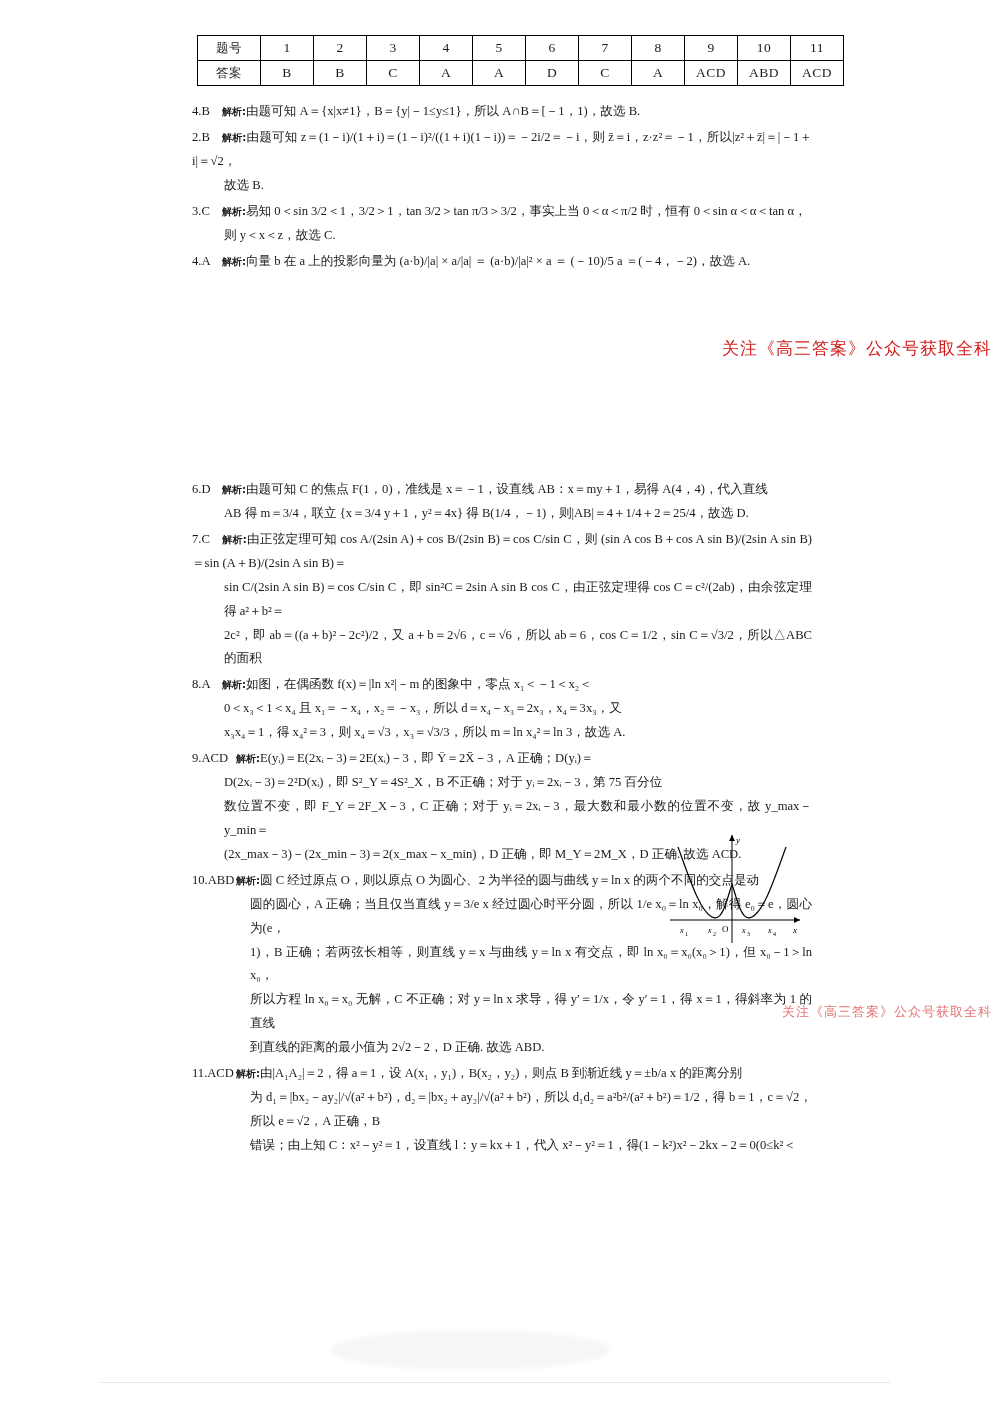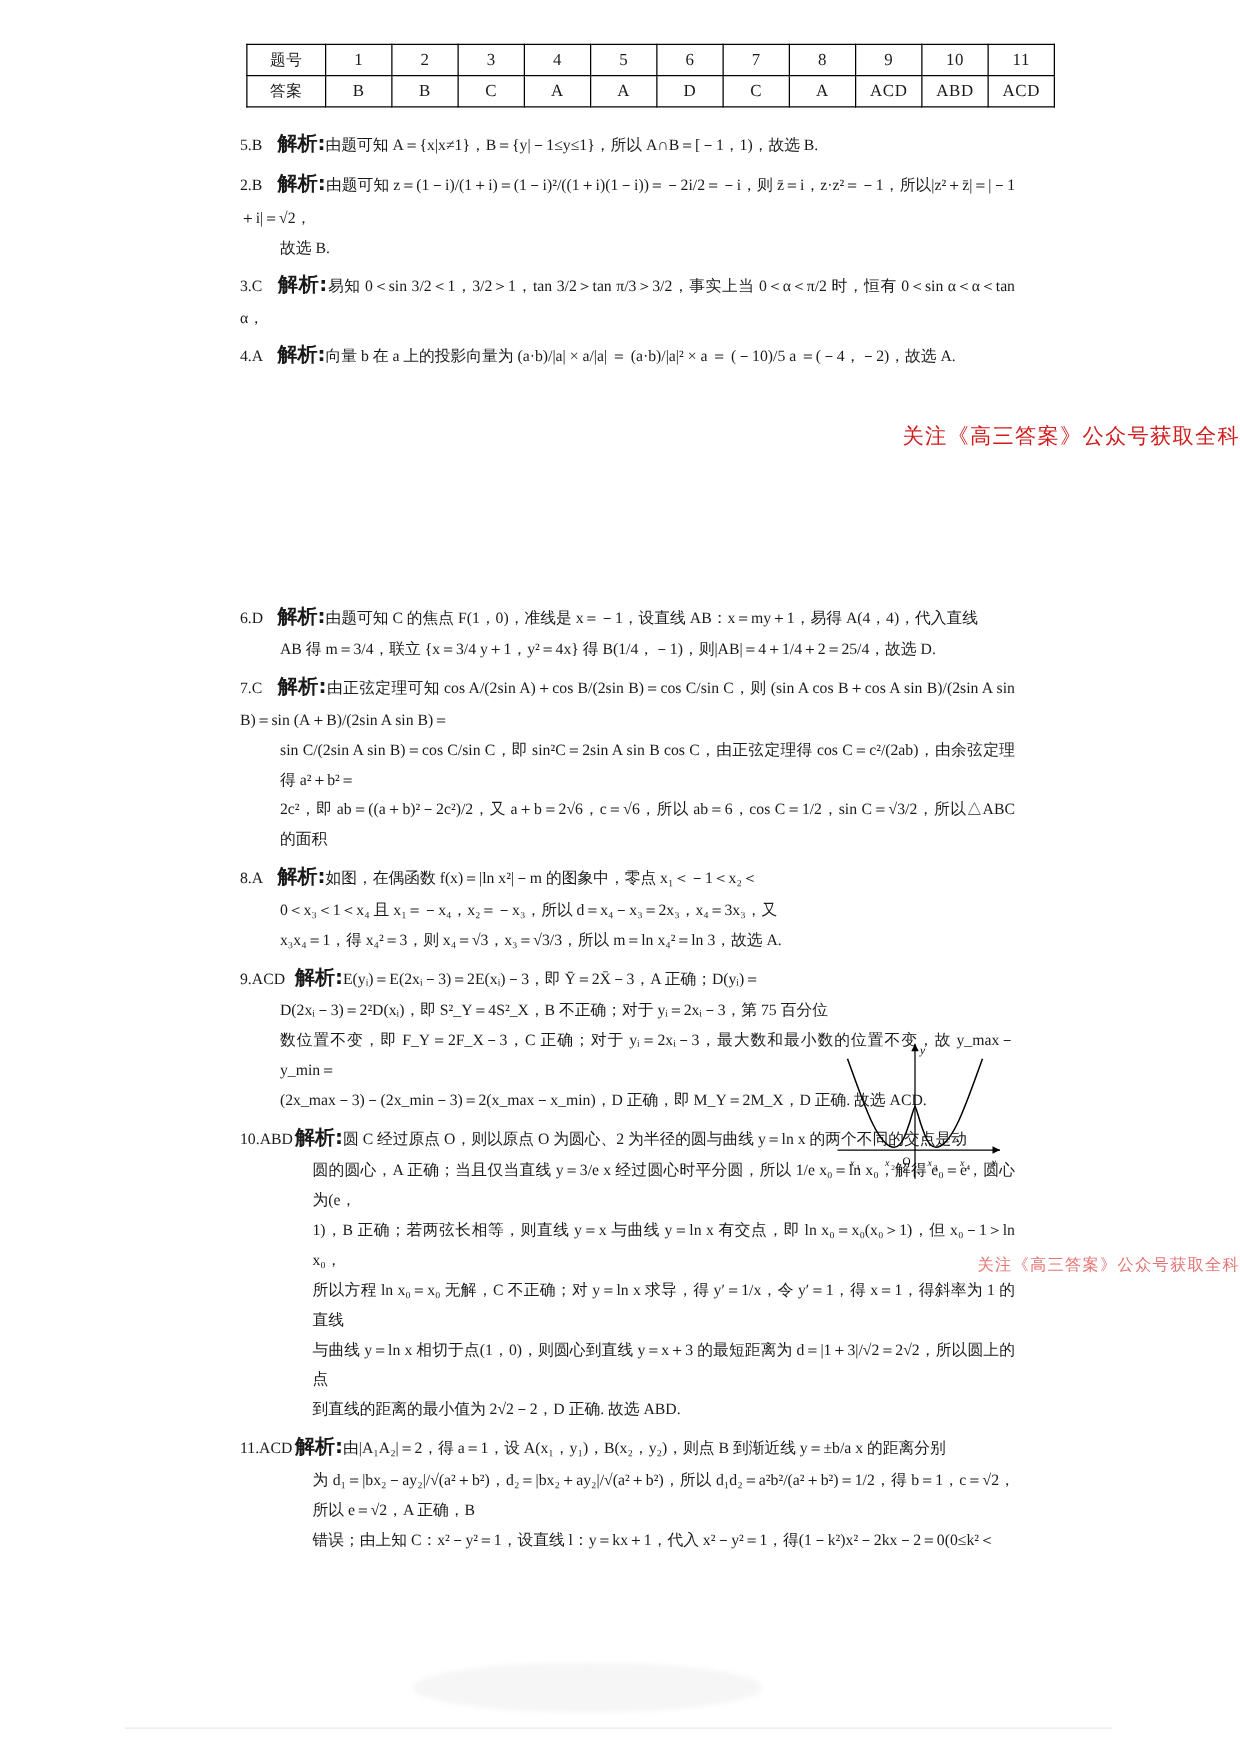--- a/index.html
+++ b/index.html
@@ -53,21 +53,21 @@
     text-align:justify;
   }
   .idx{
     display:inline-block;
     min-width:30px;
   }
   .idx.wide{min-width:44px;}
   .lbl{
     font-weight:bold;
     font-family:"DejaVu Sans", sans-serif;
-    font-size:16px;
+    font-size:10px;
   }
   .body-txt{ }
   .redline{
     position:absolute;
     left:0;right:0;
     text-align:right;
     color:#d21b1b;
     font-size:17px;
     font-family:"DejaVu Sans", sans-serif;
     letter-spacing:1px;
@@ -135,28 +135,29 @@
         <td>ACD</td>
         <td>ABD</td>
         <td>ACD</td>
       </tr>
     </tbody>
       </table>
   </div>
 
   <div class="content" style="top:100px;">
     <div class="item">
-      <span class="idx">5.B</span><span class="lbl">解析:</span><span class="body-txt">由题可知 A＝{x|x≠1}，B＝{y|－1≤y≤1}，所以 A∩B＝[－1，1)，故选 B.</span>
+      <span class="idx">4.B</span><span class="lbl">解析:</span><span class="body-txt">由题可知 A＝{x|x≠1}，B＝{y|－1≤y≤1}，所以 A∩B＝[－1，1)，故选 B.</span>
     </div>
     <div class="item">
       <span class="idx">2.B</span><span class="lbl">解析:</span><span class="body-txt">由题可知 z＝(1－i)/(1＋i)＝(1－i)²/((1＋i)(1－i))＝－2i/2＝－i，则 z̄＝i，z·z²＝－1，所以|z²＋z̄|＝|－1＋i|＝√2，</span>
       <span class="blk">故选 B.</span>
     </div>
     <div class="item">
       <span class="idx">3.C</span><span class="lbl">解析:</span><span class="body-txt">易知 0＜sin 3/2＜1，3/2＞1，tan 3/2＞tan π/3＞3/2，事实上当 0＜α＜π/2 时，恒有 0＜sin α＜α＜tan α，</span>
+      <span class="blk">则 y＜x＜z，故选 C.</span>
     </div>
     <div class="item">
       <span class="idx">4.A</span><span class="lbl">解析:</span><span class="body-txt">向量 b 在 a 上的投影向量为 (a·b)/|a| × a/|a| ＝ (a·b)/|a|² × a ＝ (－10)/5 a ＝(－4，－2)，故选 A.</span>
     </div>
   </div>
 
   <div class="redline promo1">关注《高三答案》公众号获取全科</div>
 
   <div class="content" style="top:478px;">
     <div class="item">
@@ -177,21 +178,20 @@
       <span class="idx wide">9.ACD</span><span class="lbl">解析:</span><span class="body-txt">E(yᵢ)＝E(2xᵢ－3)＝2E(xᵢ)－3，即 Ȳ＝2X̄－3，A 正确；D(yᵢ)＝</span>
       <span class="blk">D(2xᵢ－3)＝2²D(xᵢ)，即 S²_Y＝4S²_X，B 不正确；对于 yᵢ＝2xᵢ－3，第 75 百分位</span>
       <span class="blk">数位置不变，即 F_Y＝2F_X－3，C 正确；对于 yᵢ＝2xᵢ－3，最大数和最小数的位置不变，故 y_max－y_min＝</span>
       <span class="blk">(2x_max－3)－(2x_min－3)＝2(x_max－x_min)，D 正确，即 M_Y＝2M_X，D 正确. 故选 ACD.</span>
     </div>
     <div class="item">
       <span class="idx wide">10.ABD</span><span class="lbl">解析:</span><span class="body-txt">圆 C 经过原点 O，则以原点 O 为圆心、2 为半径的圆与曲线 y＝ln x 的两个不同的交点是动</span>
       <span class="blk" style="padding-left:26px;">圆的圆心，A 正确；当且仅当直线 y＝3/e x 经过圆心时平分圆，所以 1/e x₀＝ln x₀，解得 e₀＝e，圆心为(e，</span>
       <span class="blk" style="padding-left:26px;">1)，B 正确；若两弦长相等，则直线 y＝x 与曲线 y＝ln x 有交点，即 ln x₀＝x₀(x₀＞1)，但 x₀－1＞ln x₀，</span>
       <span class="blk" style="padding-left:26px;">所以方程 ln x₀＝x₀ 无解，C 不正确；对 y＝ln x 求导，得 y′＝1/x，令 y′＝1，得 x＝1，得斜率为 1 的直线</span>
-      <span class="blk" style="padding-left:26px;">与曲线 y＝ln x 相切于点(1，0)，则圆心到直线 y＝x＋3 的最短距离为 d＝|1＋3|/√2＝2√2，所以圆上的点</span>
       <span class="blk" style="padding-left:26px;">到直线的距离的最小值为 2√2－2，D 正确. 故选 ABD.</span>
     </div>
     <div class="item">
       <span class="idx wide">11.ACD</span><span class="lbl">解析:</span><span class="body-txt">由|A₁A₂|＝2，得 a＝1，设 A(x₁，y₁)，B(x₂，y₂)，则点 B 到渐近线 y＝±b/a x 的距离分别</span>
       <span class="blk" style="padding-left:26px;">为 d₁＝|bx₂－ay₂|/√(a²＋b²)，d₂＝|bx₂＋ay₂|/√(a²＋b²)，所以 d₁d₂＝a²b²/(a²＋b²)＝1/2，得 b＝1，c＝√2，所以 e＝√2，A 正确，B</span>
       <span class="blk" style="padding-left:26px;">错误；由上知 C：x²－y²＝1，设直线 l：y＝kx＋1，代入 x²－y²＝1，得(1－k²)x²－2kx－2＝0(0≤k²＜</span>
     </div>
   </div>
 
   <div class="graph">

